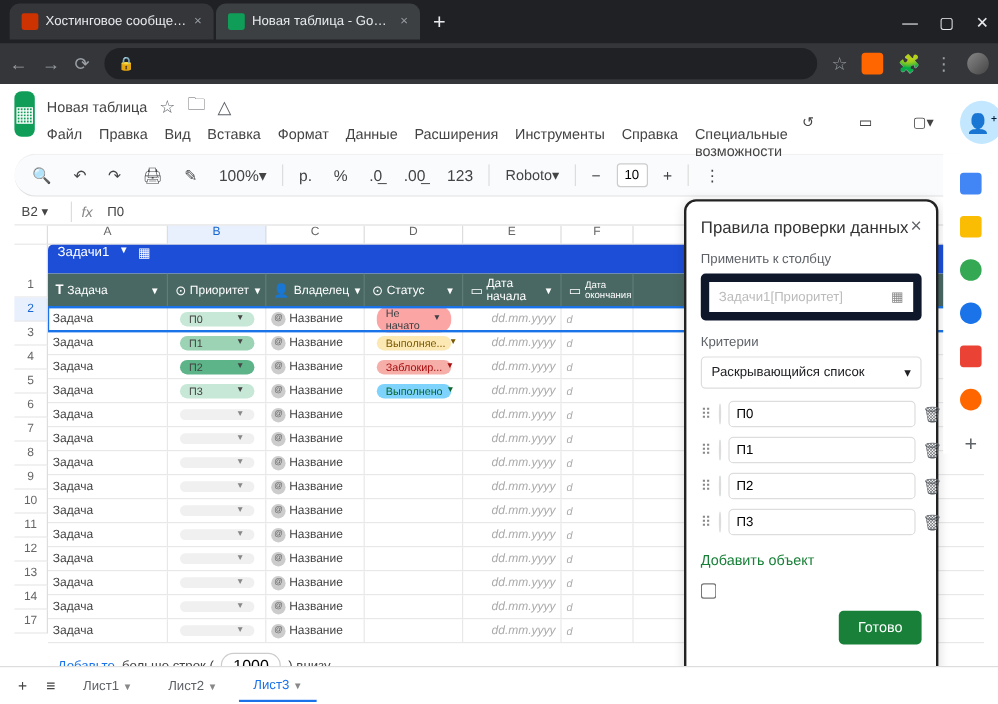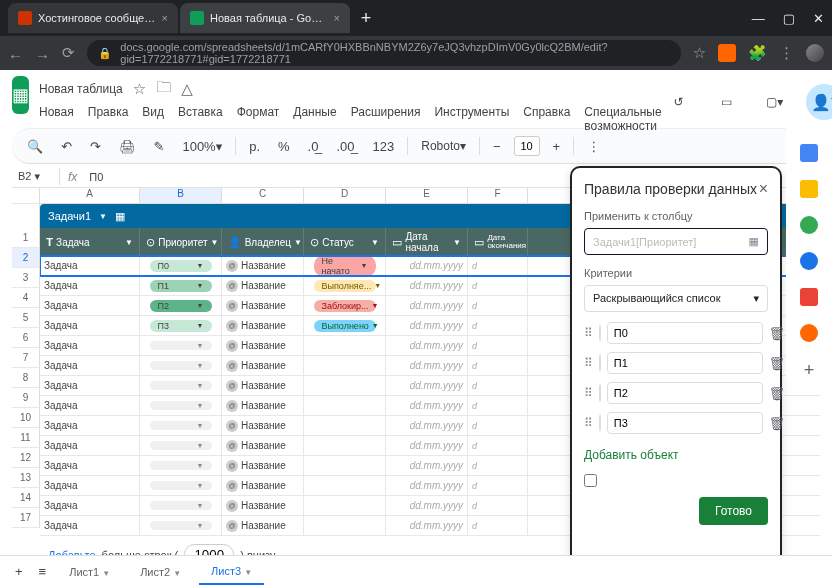--- a/index.html
+++ b/index.html
@@ -41,21 +41,21 @@
 .nbval{font-size:11px;color:#444;padding-left:4px}
 .grid{display:flex;margin:0 12px}
 .rowhdr{width:28px;background:#fff}
 .rowh{height:20px;border-right:1px solid #ddd;border-bottom:1px solid #e8e8e8;text-align:center;font-size:10px;color:#666;line-height:20px}
 .rowh:first-child{height:16px}
 .rowh.act{background:#e8f0fe;color:#1967d2}
 .gridmain{flex:1;overflow:hidden}
 .colhdrs{height:16px;display:flex;border-bottom:1px solid #ddd}
 .ch{border-right:1px solid #ddd;text-align:center;font-size:10px;color:#666}
 .ch.cA{width:100px}.ch.cB{width:82px}.ch.cC{width:82px}.ch.cD{width:82px}.ch.cE{width:82px}.ch.cF{width:60px}
-.tblhdr{height:24px;background:#0369a1;display:flex;align-items:center;padding:0 8px;color:#fff;font-size:11px;border-radius:4px 4px 0 0;gap:8px}
+.tblhdr{height:24px;background:#1d4ed8;display:flex;align-items:flex-start;padding:0 8px;color:#fff;font-size:11px;border-radius:4px 4px 0 0;gap:8px}
 .grhdr{height:28px;background:#4a6863;display:flex;color:#fff;font-size:10px}
 .ghc{display:flex;align-items:center;padding:0 6px;border-right:1px solid #5f7d78;gap:3px}
 .ghc .dd{margin-left:auto;font-size:8px}
 .ghc .ico{font-size:11px}
 .drow{height:20px;display:flex;border-bottom:1px solid #e8e8e8}
 .drow.sel{outline:2px solid #1a73e8;outline-offset:-1px}
 .dc{border-right:1px solid #e8e8e8;padding:0 4px;display:flex;align-items:center;font-size:10px;color:#444}
 .dc.task{width:100px}
 .dc.pri{width:82px;justify-content:center}
 .dc.owner{width:82px}
@@ -70,21 +70,21 @@
 .addrows input{width:50px;border:1px solid #ccc;border-radius:12px;padding:2px 8px;text-align:center}
 .sheets{position:absolute;bottom:0;left:0;right:0;height:32px;border-top:1px solid #ddd;display:flex;align-items:center;padding:0 10px;gap:6px;background:#fff}
 .sht{padding:6px 12px;font-size:11px;color:#5f6368;cursor:pointer;border-radius:4px 4px 0 0}
 .sht.act{color:#1a73e8;font-weight:500;border-bottom:2px solid #1a73e8}
 .shtdd{color:#888;font-size:8px;margin-left:3px}
 .panel{position:absolute;top:96px;right:50px;width:212px;height:428px;background:#fff;border:2px solid #222;border-radius:10px;padding:12px;display:flex;flex-direction:column;box-shadow:0 2px 10px rgba(0,0,0,0.15)}
 .phdr{display:flex;justify-content:space-between;align-items:center;margin-bottom:12px}
 .ptit{font-size:14px;color:#333}
 .pclose{cursor:pointer;color:#5f6368;font-size:16px}
 .plabel{font-size:11px;color:#5f6368;margin-bottom:6px}
-.pinput{border:1px solid #0f172a;border-radius:4px;padding:6px 8px;font-size:11px;color:#888;display:flex;justify-content:space-between;align-items:center;margin-bottom:12px}
+.pinput{border:7px solid #0f172a;border-radius:4px;padding:6px 8px;font-size:11px;color:#888;display:flex;justify-content:space-between;align-items:center;margin-bottom:12px}
 .psel{border:1px solid #ddd;border-radius:4px;padding:6px 8px;font-size:11px;display:flex;justify-content:space-between;margin-bottom:10px;cursor:pointer}
 .opt{display:flex;align-items:center;gap:6px;margin-bottom:8px}
 .drag{color:#888;cursor:grab;font-size:12px}
 .swtch{width:18px;height:18px;border-radius:50%;border:1px solid #ddd;cursor:pointer}
 .oinp{flex:1;border:1px solid #ddd;border-radius:4px;padding:4px 6px;font-size:11px}
 .del{color:#5f6368;cursor:pointer;font-size:13px}
 .addopt{color:#188038;font-size:12px;cursor:pointer;margin:6px 0 10px}
 .chk{display:flex;gap:8px;font-size:11px;color:#444;align-items:flex-start;margin-bottom:10px}
 .chk input{margin-top:2px}
 .done{background:#188038;color:#fff;border:none;border-radius:4px;padding:7px 16px;font-size:12px;cursor:pointer;align-self:flex-end}
@@ -112,41 +112,40 @@
     <span>▢</span>
     <span>✕</span>
   </div>
 </div>
 <div class="addrbar">
   <span class="navico">←</span>
   <span class="navico">→</span>
   <span class="navico">⟳</span>
   <div class="url">
     <span class="url-lock">🔒</span>
-    <span>docs.google.com/spreadsheets/d/1mCARfY0HXBBnNBYM2Z6y7eJQ3vhzpDImV0Gy0lcQ2BM/edit?gid=1772218771#gid=1772218771</span>
   </div>
   <span class="navico">☆</span>
   <span class="extico" style="background:#f60;border-radius:3px"></span>
   <span class="navico">🧩</span>
   <span class="navico">⋮</span>
   <span class="extico" style="background:linear-gradient(135deg,#888,#444);border-radius:50%"></span>
 </div>
 
 <div class="app">
   <div class="apphdr">
     <div class="logo">▦</div>
     <div class="tblk">
       <div class="trow">
         <span class="docname">Новая таблица</span>
         <span class="tico">☆</span>
         <span class="tico">🗀</span>
         <span class="tico">△</span>
       </div>
       <div class="mrow">
-        <span>Новая</span>
+        <span>Файл</span>
         <span>Правка</span>
         <span>Вид</span>
         <span>Вставка</span>
         <span>Формат</span>
         <span>Данные</span>
         <span>Расширения</span>
         <span>Инструменты</span>
         <span>Справка</span>
         <span>Специальные возможности</span>
       </div>

